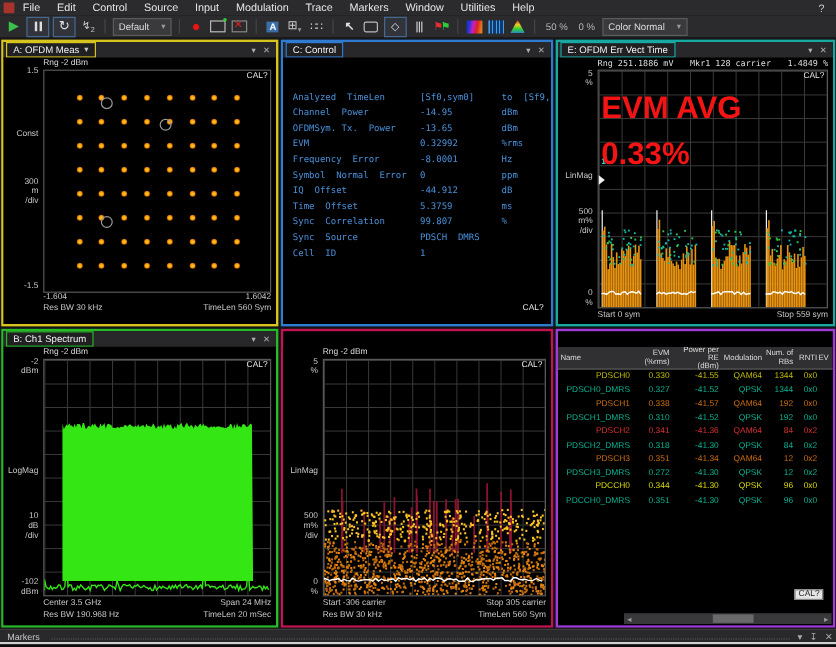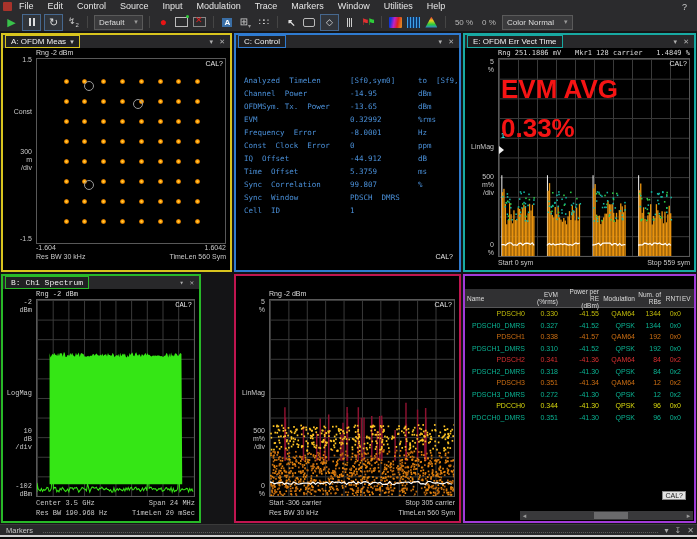--- a/index.html
+++ b/index.html
@@ -300,25 +300,25 @@
           <span>✕</span>
         </span>
     </div>
     <div class="content">
       <div id="summary-rows" style="color: rgb(74, 144, 217);">
           <div class="srow"><span class="sl">Analyzed  TimeLen</span><span class="sv">[Sf0,sym0]</span><span class="su">to  [Sf9,sym27]</span></div>
           <div class="srow"><span class="sl">Channel  Power</span><span class="sv">-14.95</span><span class="su">dBm</span></div>
           <div class="srow"><span class="sl">OFDMSym. Tx.  Power</span><span class="sv">-13.65</span><span class="su">dBm</span></div>
           <div class="srow"><span class="sl">EVM</span><span class="sv">0.32992</span><span class="su">%rms</span></div>
           <div class="srow"><span class="sl">Frequency  Error</span><span class="sv">-8.0001</span><span class="su">Hz</span></div>
-          <div class="srow"><span class="sl">Const  Clock  Error</span><span class="sv">0</span><span class="su">ppm</span></div>
+          <div class="srow"><span class="sl">Symbol  Normal  Error</span><span class="sv">0</span><span class="su">ppm</span></div>
           <div class="srow"><span class="sl">IQ  Offset</span><span class="sv">-44.912</span><span class="su">dB</span></div>
           <div class="srow"><span class="sl">Time  Offset</span><span class="sv">5.3759</span><span class="su">ms</span></div>
           <div class="srow"><span class="sl">Sync  Correlation</span><span class="sv">99.807</span><span class="su">%</span></div>
-          <div class="srow"><span class="sl">Sync  Window</span><span class="sv">PDSCH  DMRS</span><span class="su"></span></div>
+          <div class="srow"><span class="sl">Sync  Source</span><span class="sv">PDSCH  DMRS</span><span class="su"></span></div>
           <div class="srow"><span class="sl">Cell  ID</span><span class="sv">1</span><span class="su"></span></div>
         </div>
       <span class="c-cal">CAL?</span>
     </div>
   </div>
 
   <div class="panel" id="panel-e" style="left: 463px; top: 33px; width: 233px; height: 239px; --c: #18a9a2;">
     <div class="tbar">
       <span class="tab">
           <span>E: OFDM Err Vect Time</span>
@@ -613,21 +613,21 @@
         <div>EVM AVG</div>
         <div>0.33%</div>
       </div>
       <div class="foot" style="top:211px">
         <span>Start 0  sym</span>
           <span>Stop 559  sym</span>
       </div>
     </div>
   </div>
 
-  <div class="panel" id="panel-b" style="left: 1px; top: 274px; width: 200px; height: 249px; font-family: Liberation Mono, monospace; --c: #28b828;">
+  <div class="panel" id="panel-b" style="left: 1px; top: 274px; width: 231px; height: 249px; --c: #28b828;">
     <div class="tbar">
       <span class="tab">
           <span>B: Ch1 Spectrum</span>
         </span>
       <span class="tbar-icons">
           <span>▾</span>
           <span>✕</span>
         </span>
     </div>
     <div class="content">

